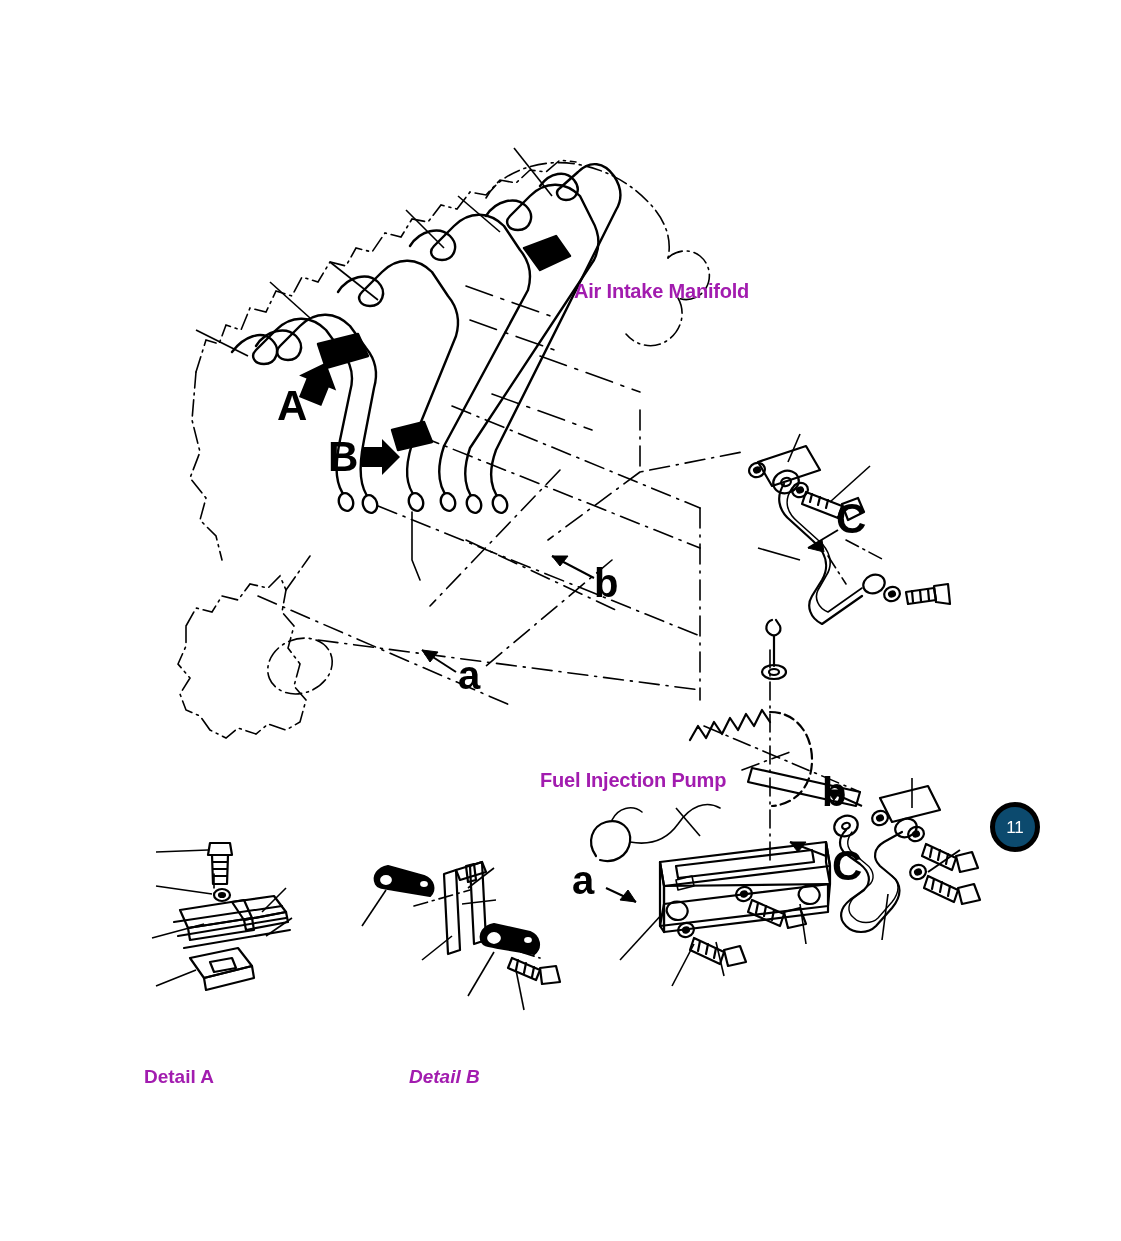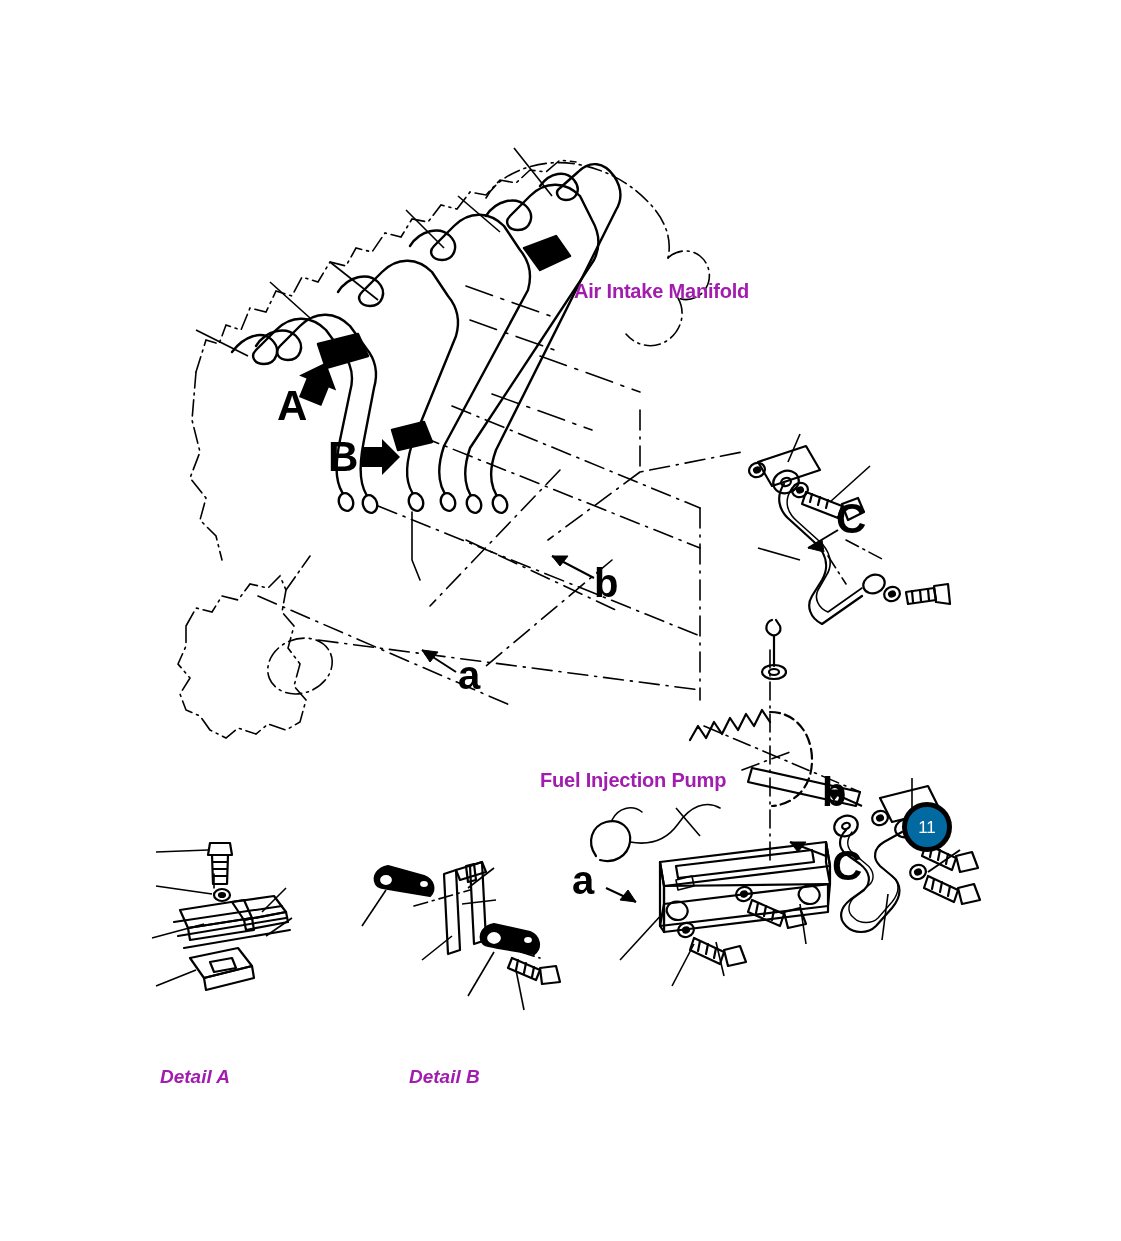--- a/index.html
+++ b/index.html
@@ -370,37 +370,37 @@
   </svg>
 
   <svg class="layer" viewBox="0 0 1121 1241">
     <line x1="960" y1="850" x2="928" y2="872" stroke="#000" stroke-width="2"></line>
   </svg>
 
   <div class="label-bold label-title" style="left:574px;top:280px;">Air Intake Manifold</div>
 
   <div class="label-bold label-title" style="left:513px;top:769px;margin-left:27px;">Fuel Injection Pump</div>
 
-  <div class="label-bold label-detail" style="left:160px;top:1066px;font-style:italic;">Detail A</div>
+  <div class="label-bold label-detail" style="left:144px;top:1066px;">Detail A</div>
 
   <div class="label-bold label-detail" style="left:409px;top:1066px;font-style:italic;">Detail B</div>
 
   <div class="callout-letter cl-upper" style="left:277px;top:385px;">A</div>
 
   <div class="callout-letter cl-upper" style="left:328px;top:436px;">B</div>
 
   <div class="callout-letter cl-upper" style="left:836px;top:498px;">C</div>
 
   <div class="callout-letter cl-upper" style="left:832px;top:845px;">C</div>
 
   <div class="callout-letter cl-lower" style="left:458px;top:655px;">a</div>
 
   <div class="callout-letter cl-lower" style="left:594px;top:563px;">b</div>
 
   <div class="callout-letter cl-lower" style="left:572px;top:860px;">a</div>
 
   <div class="callout-letter cl-lower" style="left:822px;top:772px;">b</div>
 
-  <div class="badge" id="highlight-badge" style="left: 902px; top: 802px; width: 50px; height: 50px; background: #0369a1; border: 5px solid rgb(0, 0, 0);">
+  <div class="badge" id="highlight-badge" style="left: 990px; top: 802px; width: 50px; height: 50px; background: #0c4a6e; border: 5px solid rgb(0, 0, 0);">
     <span class="badge-num" style="color: rgb(255, 255, 255);">11</span>
   </div>
 
 </div>
 
 </body></html>

